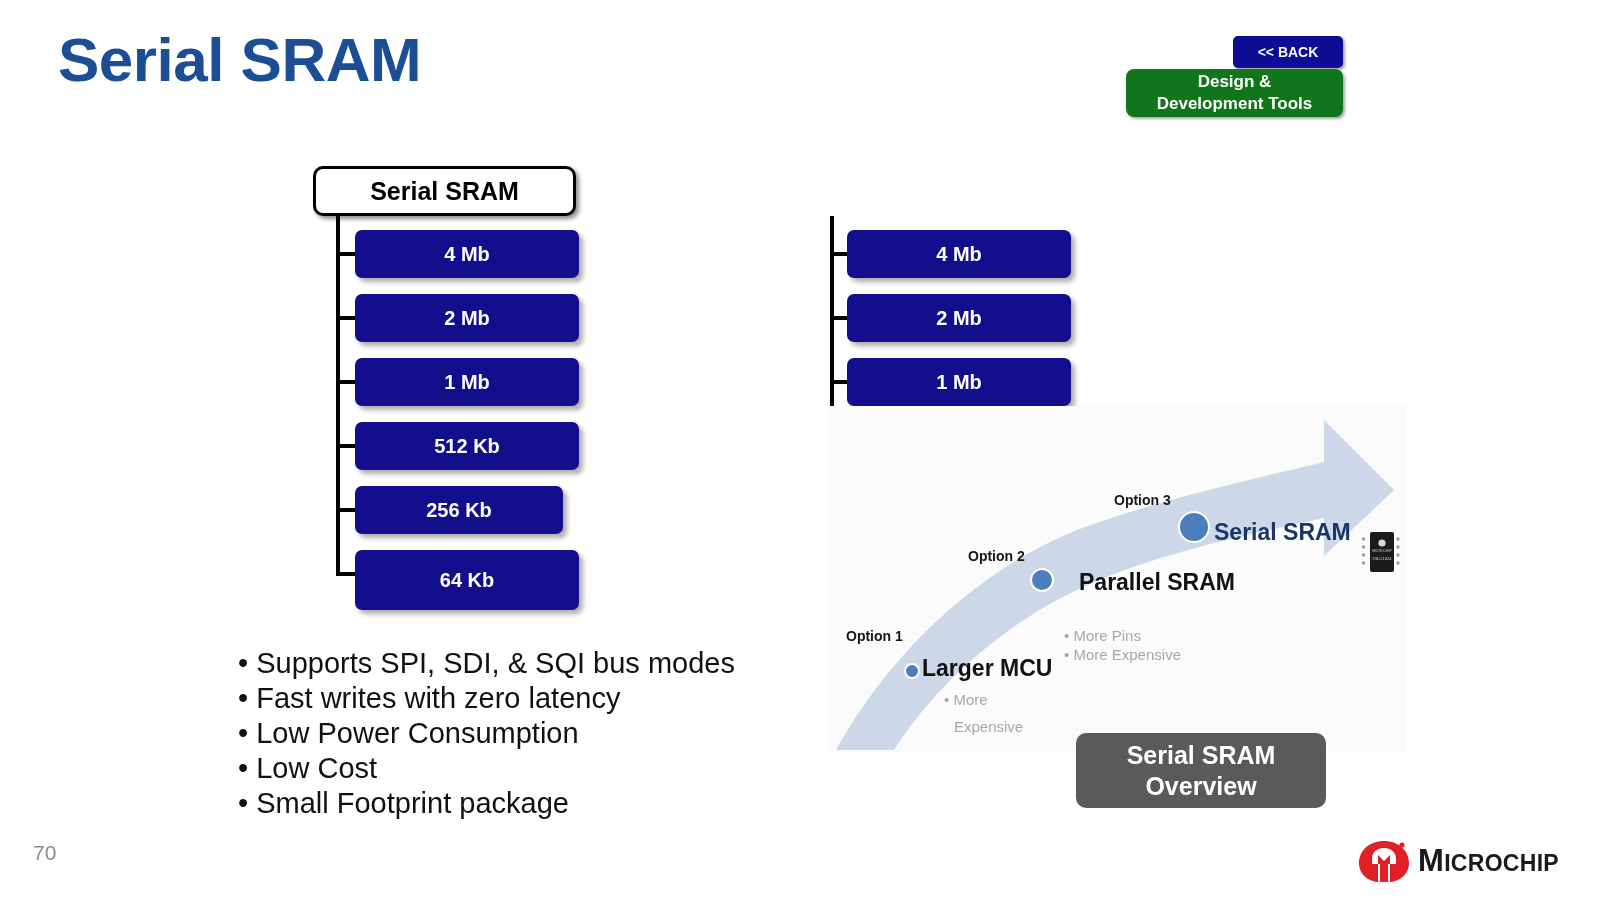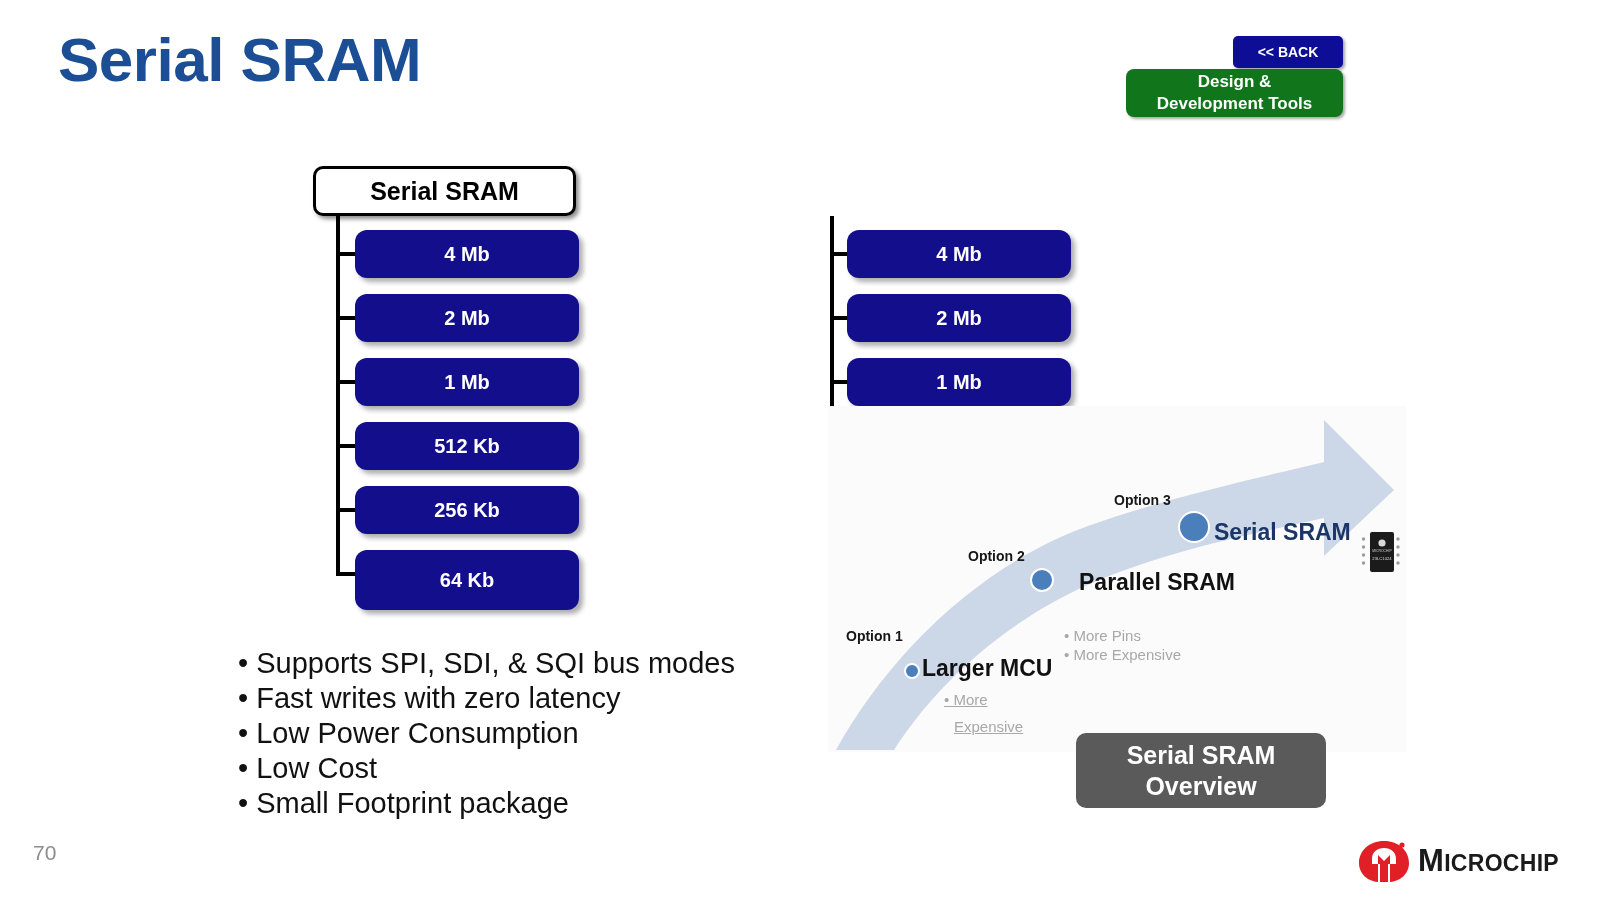--- a/index.html
+++ b/index.html
@@ -49,21 +49,21 @@
     box-sizing:border-box;
   }
   .trunk{
     position:absolute;width:4px;background:#000000;
   }
   .stub{
     position:absolute;height:4px;background:#000000;
   }
   .node{
     position:absolute;
-    background:#130f8c;border-radius:12px;
+    background:#130f8c;border-radius:7px;
     display:flex;align-items:center;justify-content:center;
     color:#ffffff;font-size:20px;font-weight:bold;
     box-shadow:4px 4px 5px rgba(0,0,0,0.32);
     box-sizing:border-box;
   }
 
   
   .bullets{
     position:absolute;left:238px;top:646px;
     font-size:29px;color:#111111;line-height:35px;
@@ -132,21 +132,21 @@
     <div class="trunk" style="left: 23px; top: 50px; height: 358px;"></div>
   <div class="stub" style="left: 23px; top: 86px; width: 19px;"></div>
       <div class="node" style="left: 42px; top: 64px; width: 224px; height: 48px; background: rgb(19, 15, 140);">4 Mb</div>
       <div class="stub" style="left: 23px; top: 150px; width: 19px;"></div>
       <div class="node" style="left: 42px; top: 128px; width: 224px; height: 48px; background: rgb(19, 15, 140);">2 Mb</div>
       <div class="stub" style="left: 23px; top: 214px; width: 19px;"></div>
       <div class="node" style="left: 42px; top: 192px; width: 224px; height: 48px; background: rgb(19, 15, 140);">1 Mb</div>
       <div class="stub" style="left: 23px; top: 278px; width: 19px;"></div>
       <div class="node" style="left: 42px; top: 256px; width: 224px; height: 48px; background: rgb(19, 15, 140);">512 Kb</div>
       <div class="stub" style="left: 23px; top: 342px; width: 19px;"></div>
-      <div class="node" style="left: 42px; top: 320px; width: 224px; height: 48px; background: rgb(19, 15, 140);">256 Kb</div>
+      <div class="node" style="left: 42px; top: 320px; width: 208px; height: 48px; background: rgb(19, 15, 140);">256 Kb</div>
       <div class="stub" style="left: 23px; top: 406px; width: 19px;"></div>
       <div class="node" style="left: 42px; top: 384px; width: 224px; height: 60px; background: rgb(19, 15, 140);">64 Kb</div>
     </div>
 
   <div class="tree" id="tree-right" style="left:807px;top:166px;width:280px;height:320px;">
     <div class="trunk" style="left: 23px; top: 50px; height: 230px;"></div>
   <div class="stub" style="left: 23px; top: 86px; width: 17px;"></div>
       <div class="node" style="left: 40px; top: 64px; width: 224px; height: 48px; background: rgb(19, 15, 140);">4 Mb</div>
       <div class="stub" style="left: 23px; top: 150px; width: 17px;"></div>
       <div class="node" style="left: 40px; top: 128px; width: 224px; height: 48px; background: rgb(19, 15, 140);">2 Mb</div>
@@ -167,21 +167,21 @@
   <div class="diagram">
     <svg width="578" height="346" viewBox="0 0 578 346">
       <path d="M8 344 C 60 250, 150 160, 260 120 C 350 88, 440 70, 496 56
                L 496 14 L 566 84 L 496 150 L 496 112
                C 444 124, 356 140, 276 172 C 176 212, 104 284, 66 344 Z" fill="#ccd7e8"></path>
     </svg>
 
     <div class="dlabel opt" style="left:18px;top:222px;">Option 1</div>
     <div class="dot" style="left: 76px; top: 257px; width: 16px; height: 16px; background: rgb(74, 127, 187);"></div>
     <div class="dlabel big" style="left:94px;top:249px;">Larger MCU</div>
-    <div class="dlabel sub" style="left:116px;top:284px;text-decoration:underline;">
+    <div class="dlabel sub" style="left:116px;top:284px;">
       <div>• More</div>
       <div style="padding-left:10px;margin-top:8px;">Expensive</div>
     </div>
 
     <div class="dlabel opt" style="left:140px;top:142px;">Option 2</div>
     <div class="dot" style="left: 202px; top: 162px; width: 24px; height: 24px; background: rgb(74, 127, 187);"></div>
     <div class="dlabel big" style="left:230px;top:163px;margin-left:21px;">Parallel SRAM</div>
     <div class="dlabel sub" style="left:236px;top:208px;margin-top:12px;">
       <div>• More Pins</div>
       <div>• More Expensive</div>

